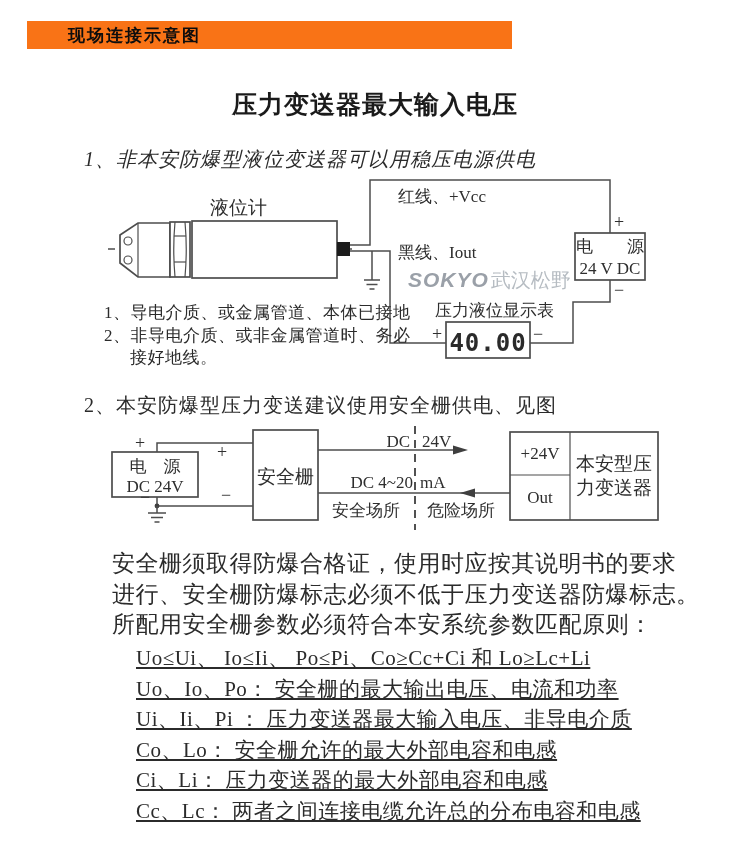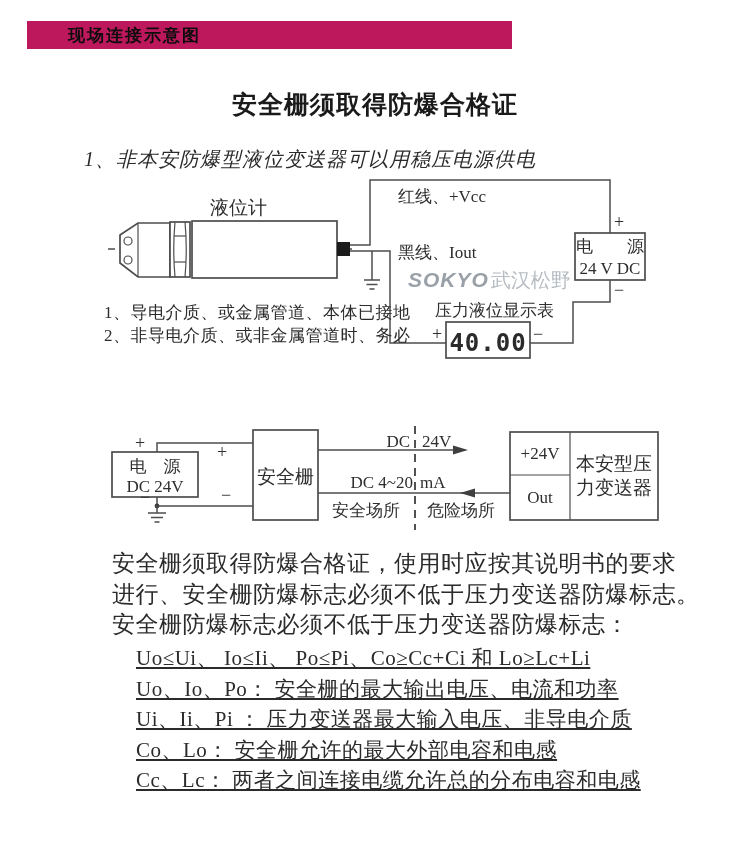--- a/index.html
+++ b/index.html
@@ -8,21 +8,21 @@
     position:relative;
     width:750px;height:855px;
     background:#ffffff;
     overflow:hidden;
     font-family:"Liberation Serif","DejaVu Serif",serif;
     color:#2b2b2b;
   }
   
   .banner{
     position:absolute;left:27px;top:21px;width:485px;height:28px;
-    background:#be185d;
+    background:#f97316;
     display:flex;align-items:center;
   }
   .banner-label{
     font-family:"Liberation Sans","DejaVu Sans",sans-serif;
     font-weight:bold;font-size:17px;letter-spacing:2px;color:#0d0d0d;
     padding-left:41px;
   }
   
   .doc-title{
     position:absolute;left:0;top:88px;width:750px;
@@ -70,21 +70,21 @@
 </style>
 </head>
 <body>
 
 <div class="page">
 
   <div class="banner">
     <span class="banner-label">现场连接示意图</span>
   </div>
 
-  <div class="doc-title">安全栅须取得防爆合格证</div>
+  <div class="doc-title">压力变送器最大输入电压</div>
 
   <div class="sec-heading" id="heading1">1、非本安防爆型液位变送器可以用稳压电源供电</div>
 
   <svg id="diagram1" class="diagram-svg" width="560" height="200" viewBox="0 0 560 200">
 
     <text x="110" y="44" class="d-label-lg">液位计</text>
 
     <g>
       <line class="dashline" x1="8" y1="79" x2="252" y2="79"></line>
       <path class="boxline" d="M70,53 L38,53 L20,65 L20,93 L38,107 L70,107 Z"></path>
@@ -125,22 +125,24 @@
     <text x="335" y="146" class="d-label">压力液位显示表</text>
     <text x="337" y="170" text-anchor="middle" class="d-sign">+</text>
     <rect class="boxline" x="346" y="152" width="84" height="36"></rect>
     <text x="388" y="181" text-anchor="middle" class="seven-seg">40.00</text>
     <text x="438" y="170" text-anchor="middle" class="d-sign">−</text>
   </svg>
 
   <div class="notes">
     <div>1、导电介质、或金属管道、本体已接地</div>
     <div>2、非导电介质、或非金属管道时、务必</div>
-  </div>
-
+    <div class="note-indent">接好地线。</div>
+  </div>
+
+  <div class="sec-heading" id="heading2">2、本安防爆型压力变送建议使用安全栅供电、见图</div>
 
   <svg id="diagram2" class="diagram-svg" width="570" height="112" viewBox="0 0 570 112">
 
     <text x="40" y="24" text-anchor="middle" class="d-sign">+</text>
     <rect class="boxline" x="12" y="27" width="86" height="45"></rect>
     <text x="55" y="47" text-anchor="middle" class="d-label">电　源</text>
     <text x="55" y="67" text-anchor="middle" class="d-label">DC 24V</text>
     <text x="45" y="78" text-anchor="middle" class="d-sign">−</text>
 
     <polyline class="wire" points="57,27 57,18 153,18"></polyline>
@@ -181,24 +183,25 @@
       <text x="440" y="34" text-anchor="middle" class="d-label">+24V</text>
       <text x="440" y="78" text-anchor="middle" class="d-label">Out</text>
       <text x="514" y="45" text-anchor="middle" class="d-label-lg">本安型压</text>
       <text x="514" y="69" text-anchor="middle" class="d-label-lg">力变送器</text>
     </g>
   </svg>
 
   <div class="safety-paragraph">
     <div>安全栅须取得防爆合格证，使用时应按其说明书的要求</div>
     <div>进行、安全栅防爆标志必须不低于压力变送器防爆标志。</div>
-    <div>安全栅防爆标志必须不低于压力变送器防爆标志：</div>
+    <div>所配用安全栅参数必须符合本安系统参数匹配原则：</div>
   </div>
 
   <div class="safety-rules">
     <div>Uo≤Ui、 Io≤Ii、 Po≤Pi、Co≥Cc+Ci 和 Lo≥Lc+Li</div>
     <div>Uo、Io、Po： 安全栅的最大输出电压、电流和功率</div>
     <div>Ui、Ii、Pi ： 压力变送器最大输入电压、非导电介质</div>
     <div>Co、Lo： 安全栅允许的最大外部电容和电感</div>
+    <div>Ci、Li： 压力变送器的最大外部电容和电感</div>
     <div>Cc、Lc： 两者之间连接电缆允许总的分布电容和电感</div>
   </div>
 
 </div>
 
 </body></html>

